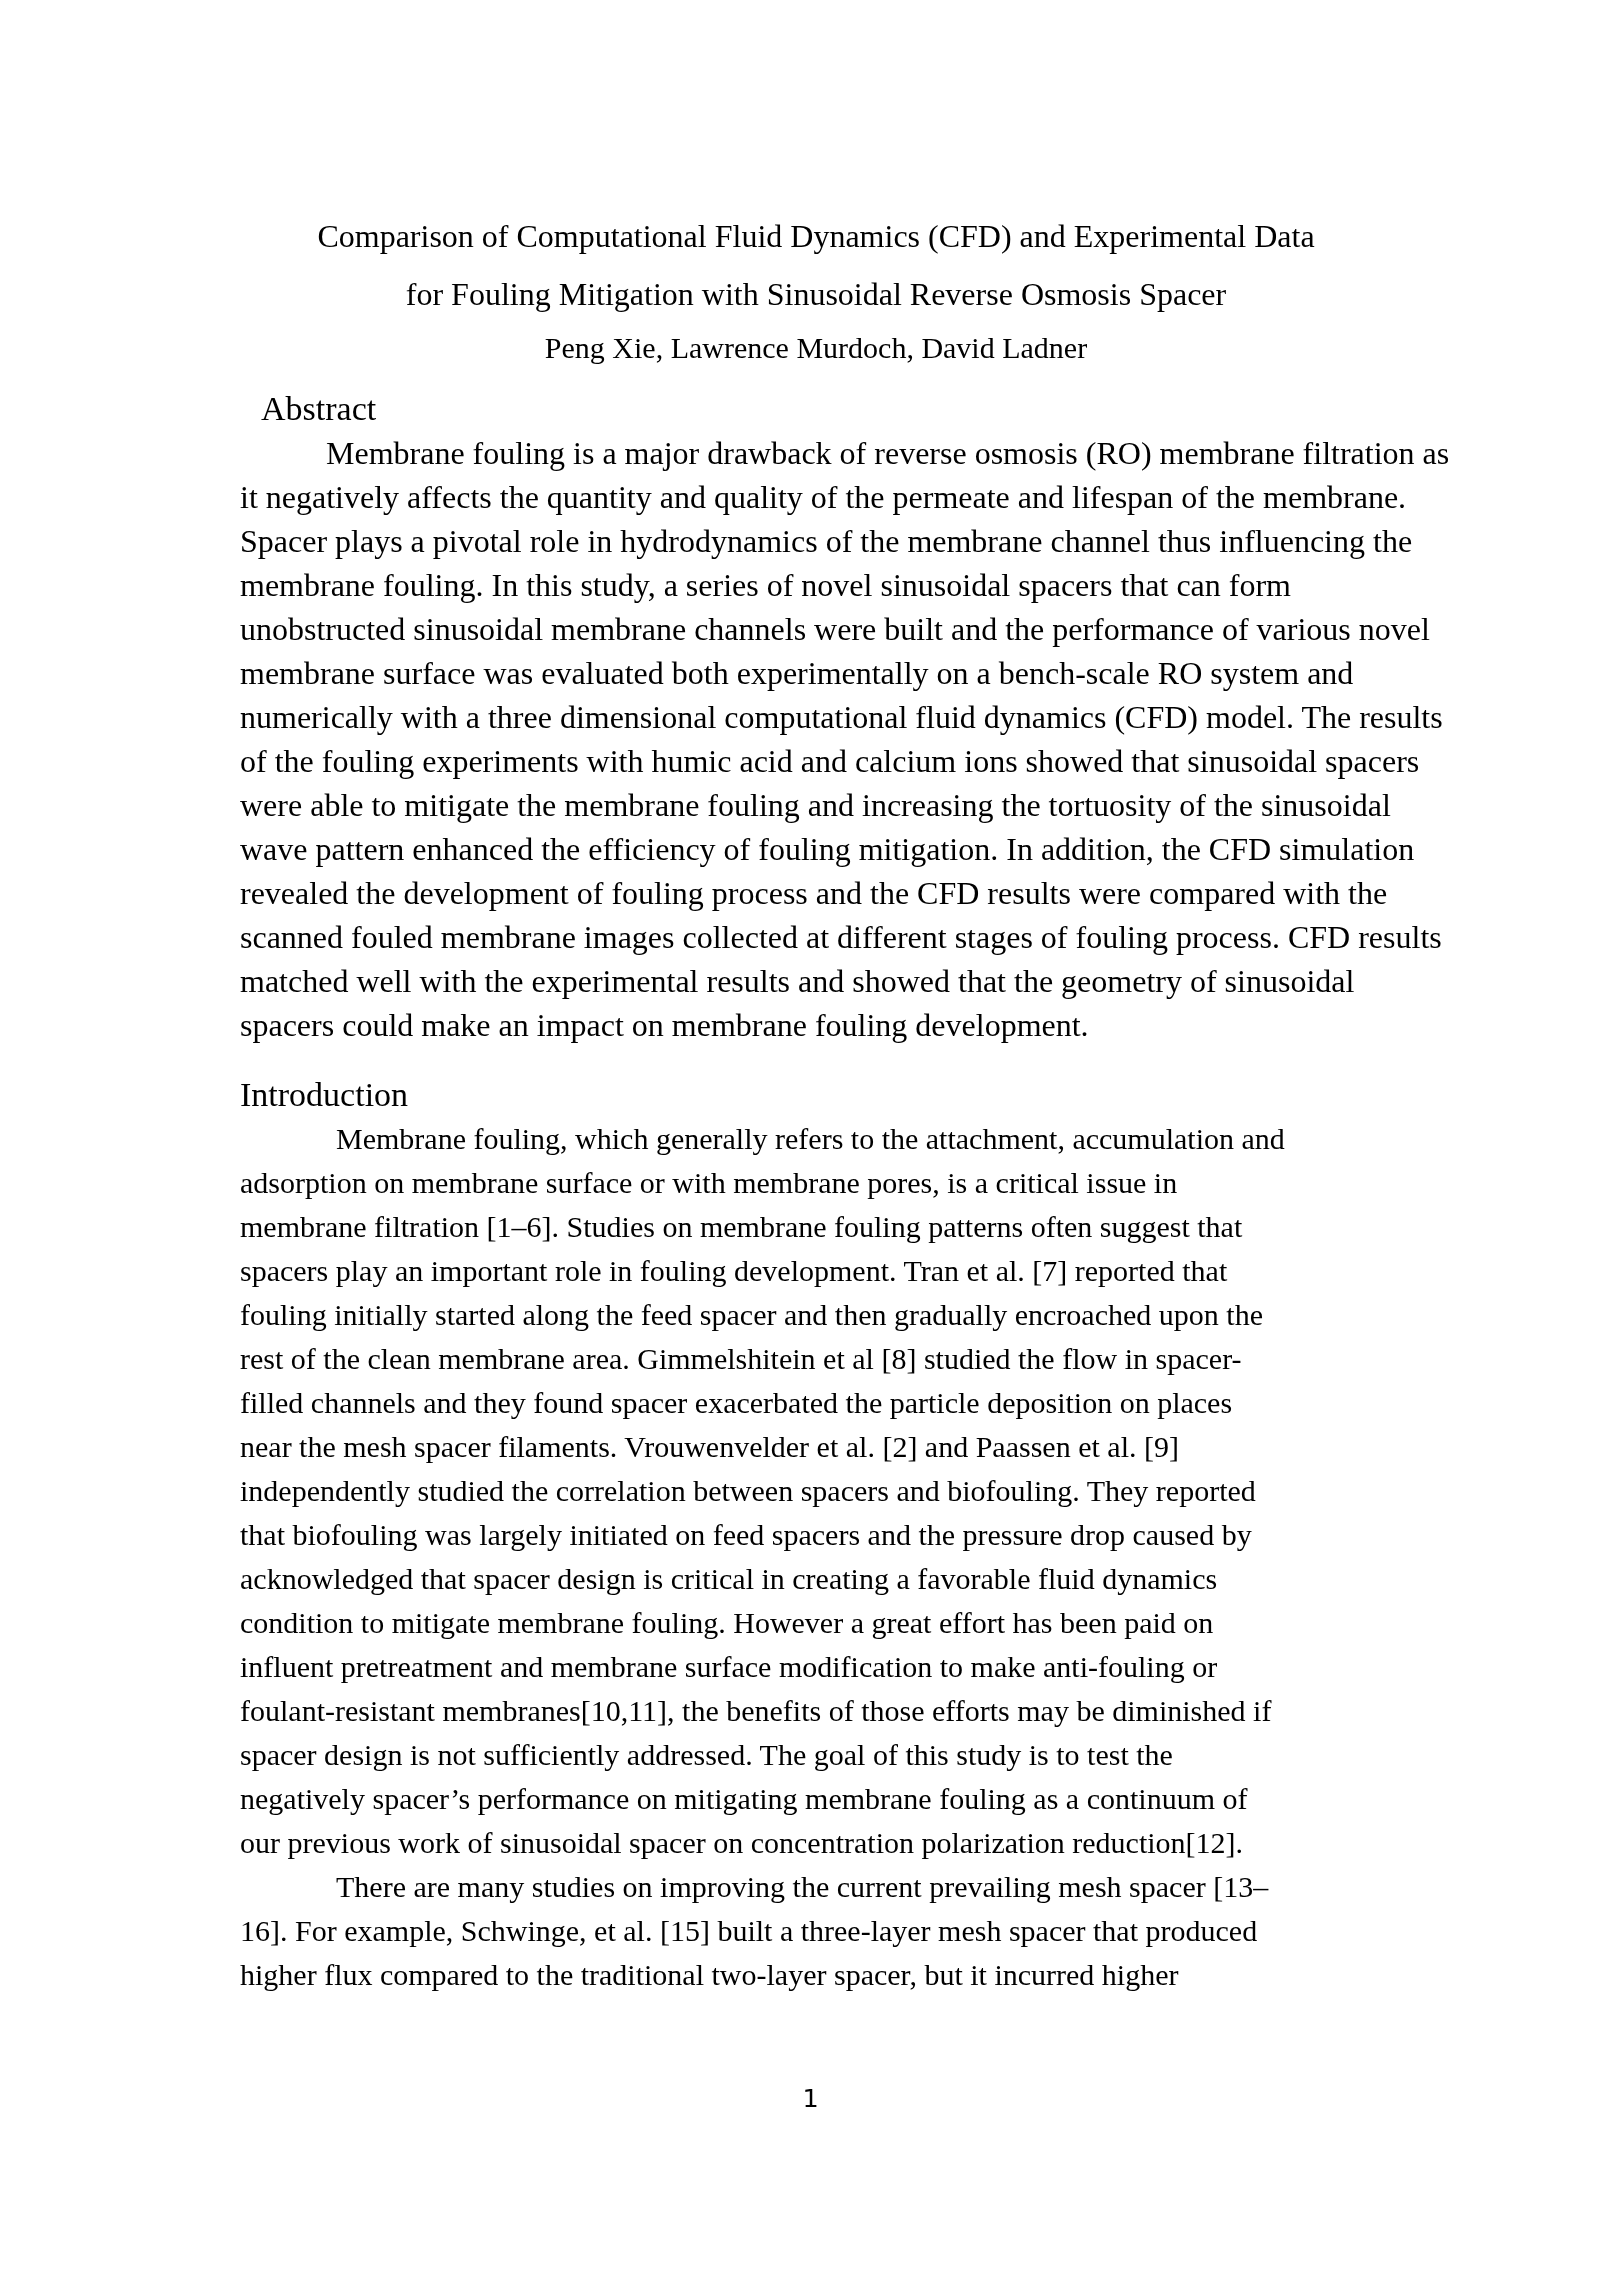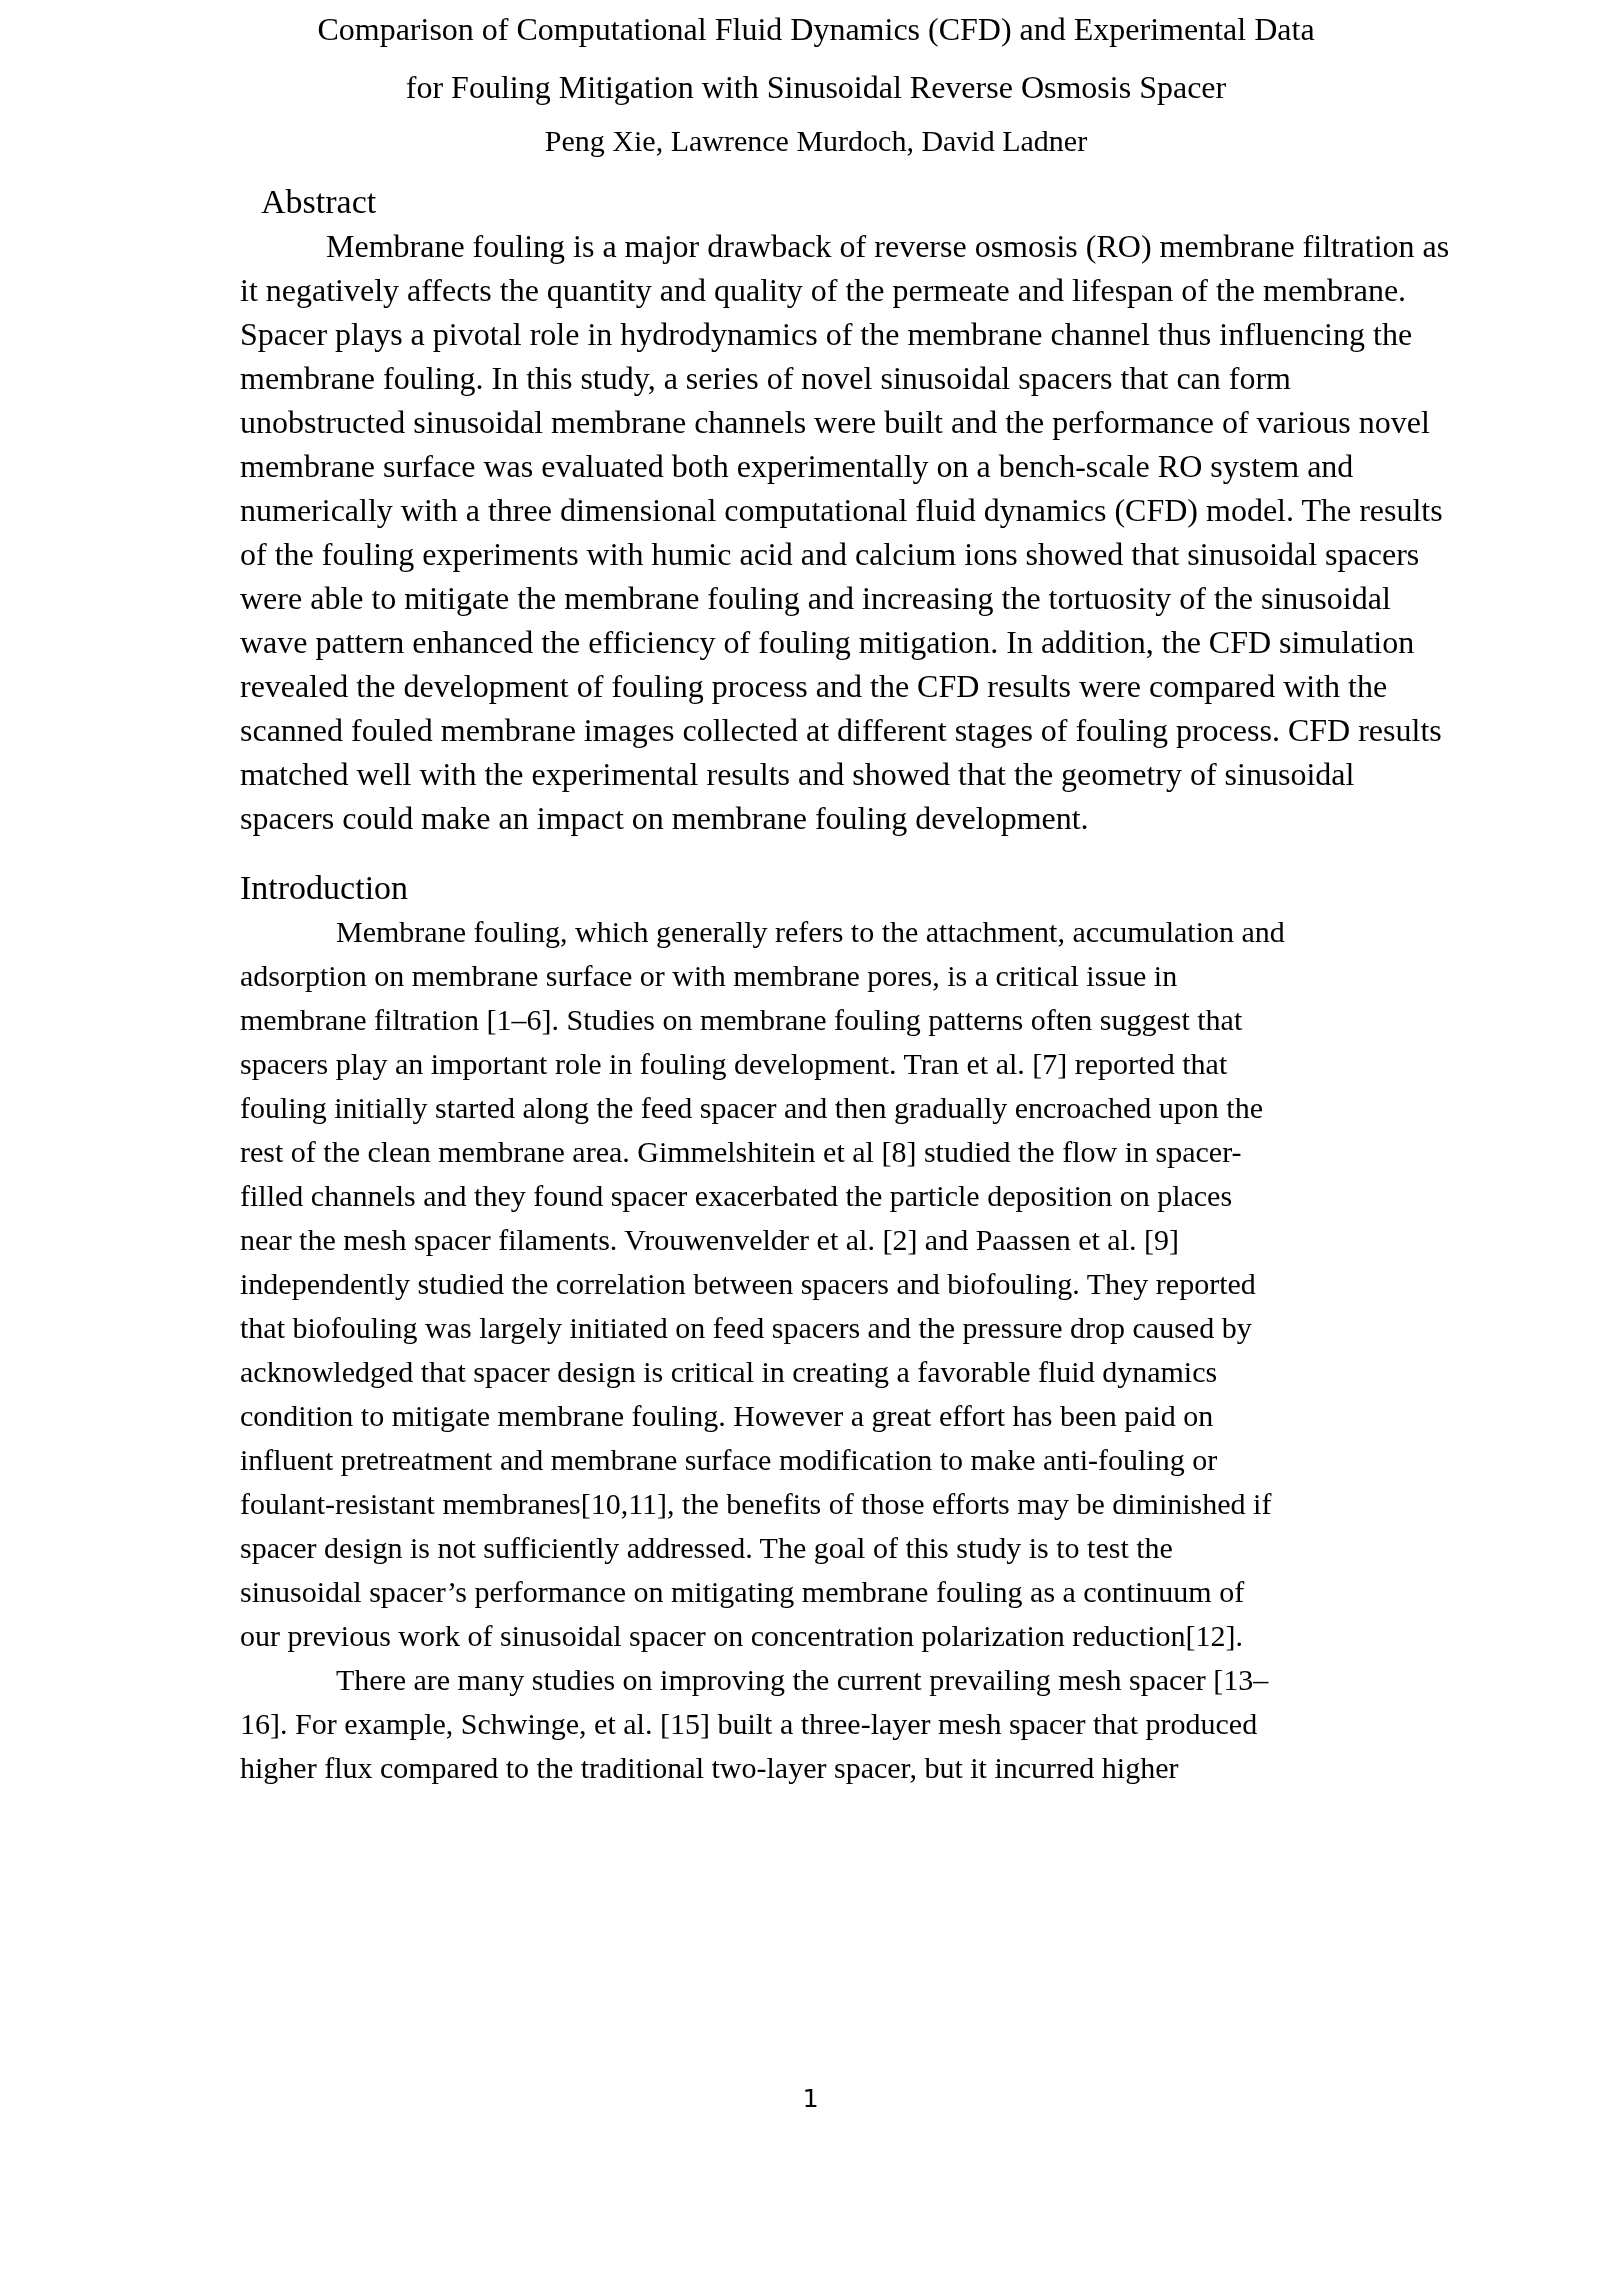--- a/index.html
+++ b/index.html
@@ -17,20 +17,21 @@
     overflow: hidden;
   }
   .content {
     position: absolute;
     left: 240px;
     top: 0;
     width: 1152px;
   }
   .doc-title {
     margin: 0;
+    padding-top: 207px;
     font-size: 32px;
     font-weight: normal;
     text-align: center;
     line-height: 58px;
     white-space: nowrap;
   }
   .authors {
     margin-top: 2.9px;
     font-size: 30px;
     text-align: center;
@@ -112,21 +113,21 @@
         <div class="line">rest of the clean membrane area. Gimmelshitein et al [8] studied the flow in spacer-</div>
         <div class="line">filled channels and they found spacer exacerbated the particle deposition on places</div>
         <div class="line">near the mesh spacer filaments. Vrouwenvelder et al. [2] and Paassen et al. [9]</div>
         <div class="line">independently studied the correlation between spacers and biofouling. They reported</div>
         <div class="line">that biofouling was largely initiated on feed spacers and the pressure drop caused by</div>
         <div class="line">acknowledged that spacer design is critical in creating a favorable fluid dynamics</div>
         <div class="line">condition to mitigate membrane fouling. However a great effort has been paid on</div>
         <div class="line">influent pretreatment and membrane surface modification to make anti-fouling or</div>
         <div class="line">foulant-resistant membranes[10,11], the benefits of those efforts may be diminished if</div>
         <div class="line">spacer design is not sufficiently addressed. The goal of this study is to test the</div>
-        <div class="line">sinusoidal spacer’s performance on mitigating membrane fouling as a continuum of</div>
+        <div class="line">negatively spacer’s performance on mitigating membrane fouling as a continuum of</div>
         <div class="line">our previous work of sinusoidal spacer on concentration polarization reduction[12].</div>
       </div>
 
     <div class="para intro-para">
         <div class="line">There are many studies on improving the current prevailing mesh spacer [13–</div>
         <div class="line">16]. For example, Schwinge, et al. [15] built a three-layer mesh spacer that produced</div>
         <div class="line">higher flux compared to the traditional two-layer spacer, but it incurred higher</div>
       </div>
 
   </div>

